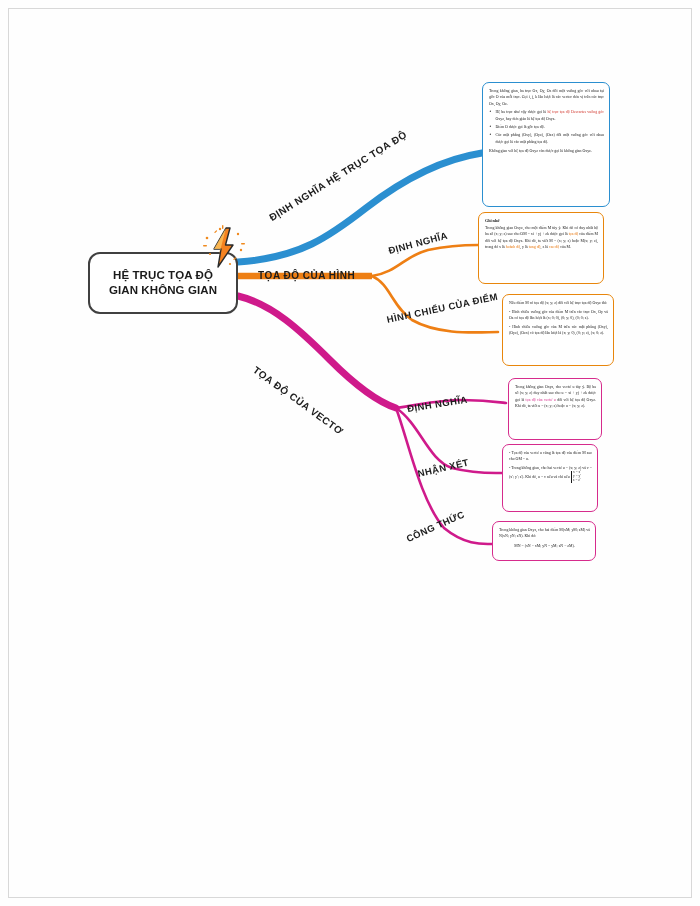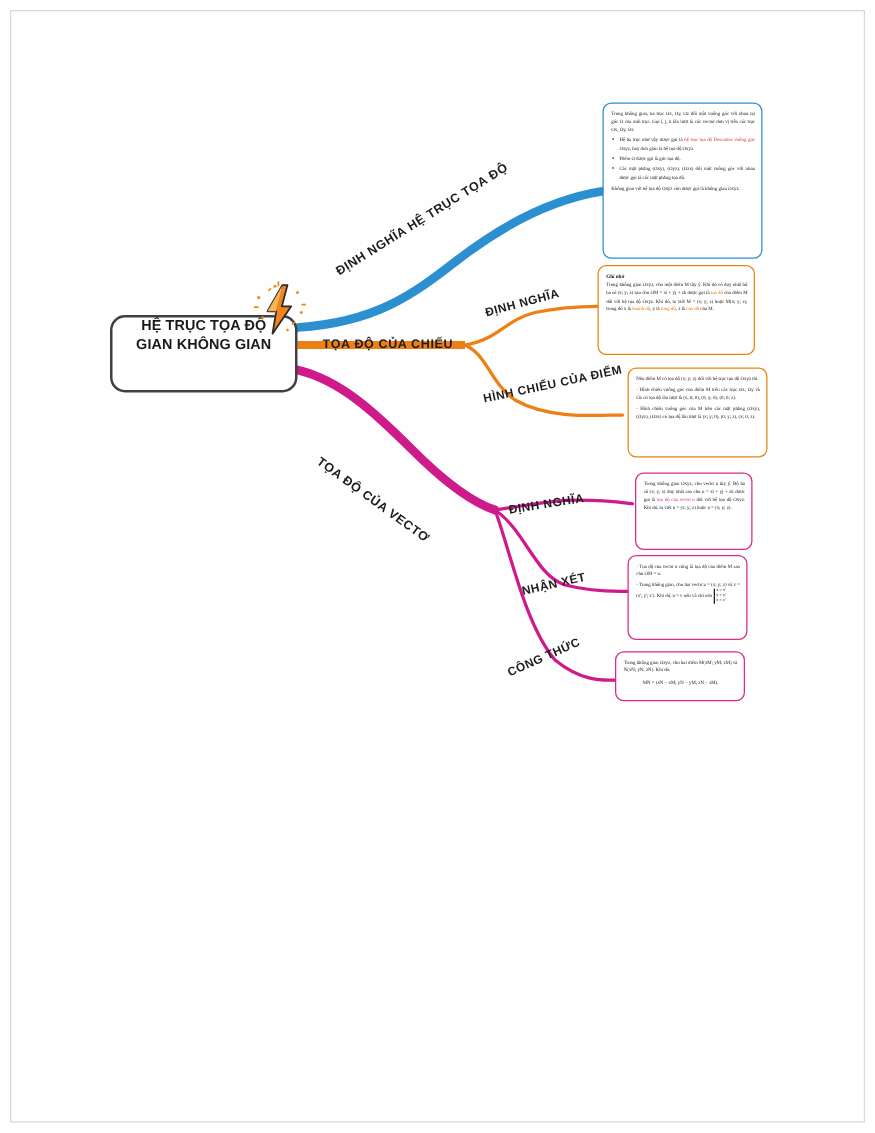--- a/index.html
+++ b/index.html
@@ -41,21 +41,21 @@
     position: absolute;
     left: 88px;
     top: 252px;
     width: 150px;
     height: 62px;
     border: 2px solid #404040;
     border-radius: 12px;
     background: #ffffff;
     box-sizing: border-box;
     display: flex;
-    align-items: flex-start;
+    align-items: center;
     justify-content: center;
     z-index: 6;
   }
   .center-title {
     font-size: 11.5px;
     font-weight: bold;
     color: #1a1a1a;
     text-align: center;
     line-height: 1.28;
     letter-spacing: 0.1px;
@@ -197,21 +197,21 @@
       <rect x="22" y="1" width="1.4" height="4" rx="0.7"></rect>
       <rect x="14" y="7" width="3.4" height="1.3" rx="0.6" transform="rotate(-45 15.7 7.6)"></rect>
       <rect x="33" y="34" width="3.4" height="1.3" rx="0.6" transform="rotate(-45 34.7 34.6)"></rect>
     </g>
     <path d="M26 4 L14 25 L21 25 L18 43 L33 21 L25.5 21 L30 4 Z" fill="#f58220" stroke="#2a2a2a" stroke-width="1.4" stroke-linejoin="round"></path>
     <path d="M26 4 L14 25 L20 25 L19 31 Z" fill="#fbbf5a" opacity="0.85"></path>
   </svg>
 
   <div class="branch-label lbl-main" style="left:273px; top:212px; transform: rotate(-32deg);">ĐỊNH NGHĨA HỆ TRỤC TỌA ĐỘ</div>
 
-  <div class="branch-label lbl-main" style="left:258px; top:270px;">TỌA ĐỘ CỦA CHIẾU</div>
+  <div class="branch-label lbl-main" style="left:258px; top:270px;">TỌA ĐỘ CỦA HÌNH</div>
 
   <div class="branch-label" style="left:390px; top:245px; transform: rotate(-15deg);">ĐỊNH NGHĨA</div>
 
   <div class="branch-label" style="left:388px; top:314px; transform: rotate(-12deg);">HÌNH CHIẾU CỦA ĐIỂM</div>
 
   <div class="branch-label lbl-main" style="left:251px; top:362px; transform: rotate(36deg);">TỌA ĐỘ CỦA VECTƠ</div>
 
   <div class="branch-label" style="left:408px; top:403px; transform: rotate(-9deg);">ĐỊNH NGHĨA</div>
 
   <div class="branch-label" style="left:419px; top:468px; transform: rotate(-13deg);">NHẬN XÉT</div>

